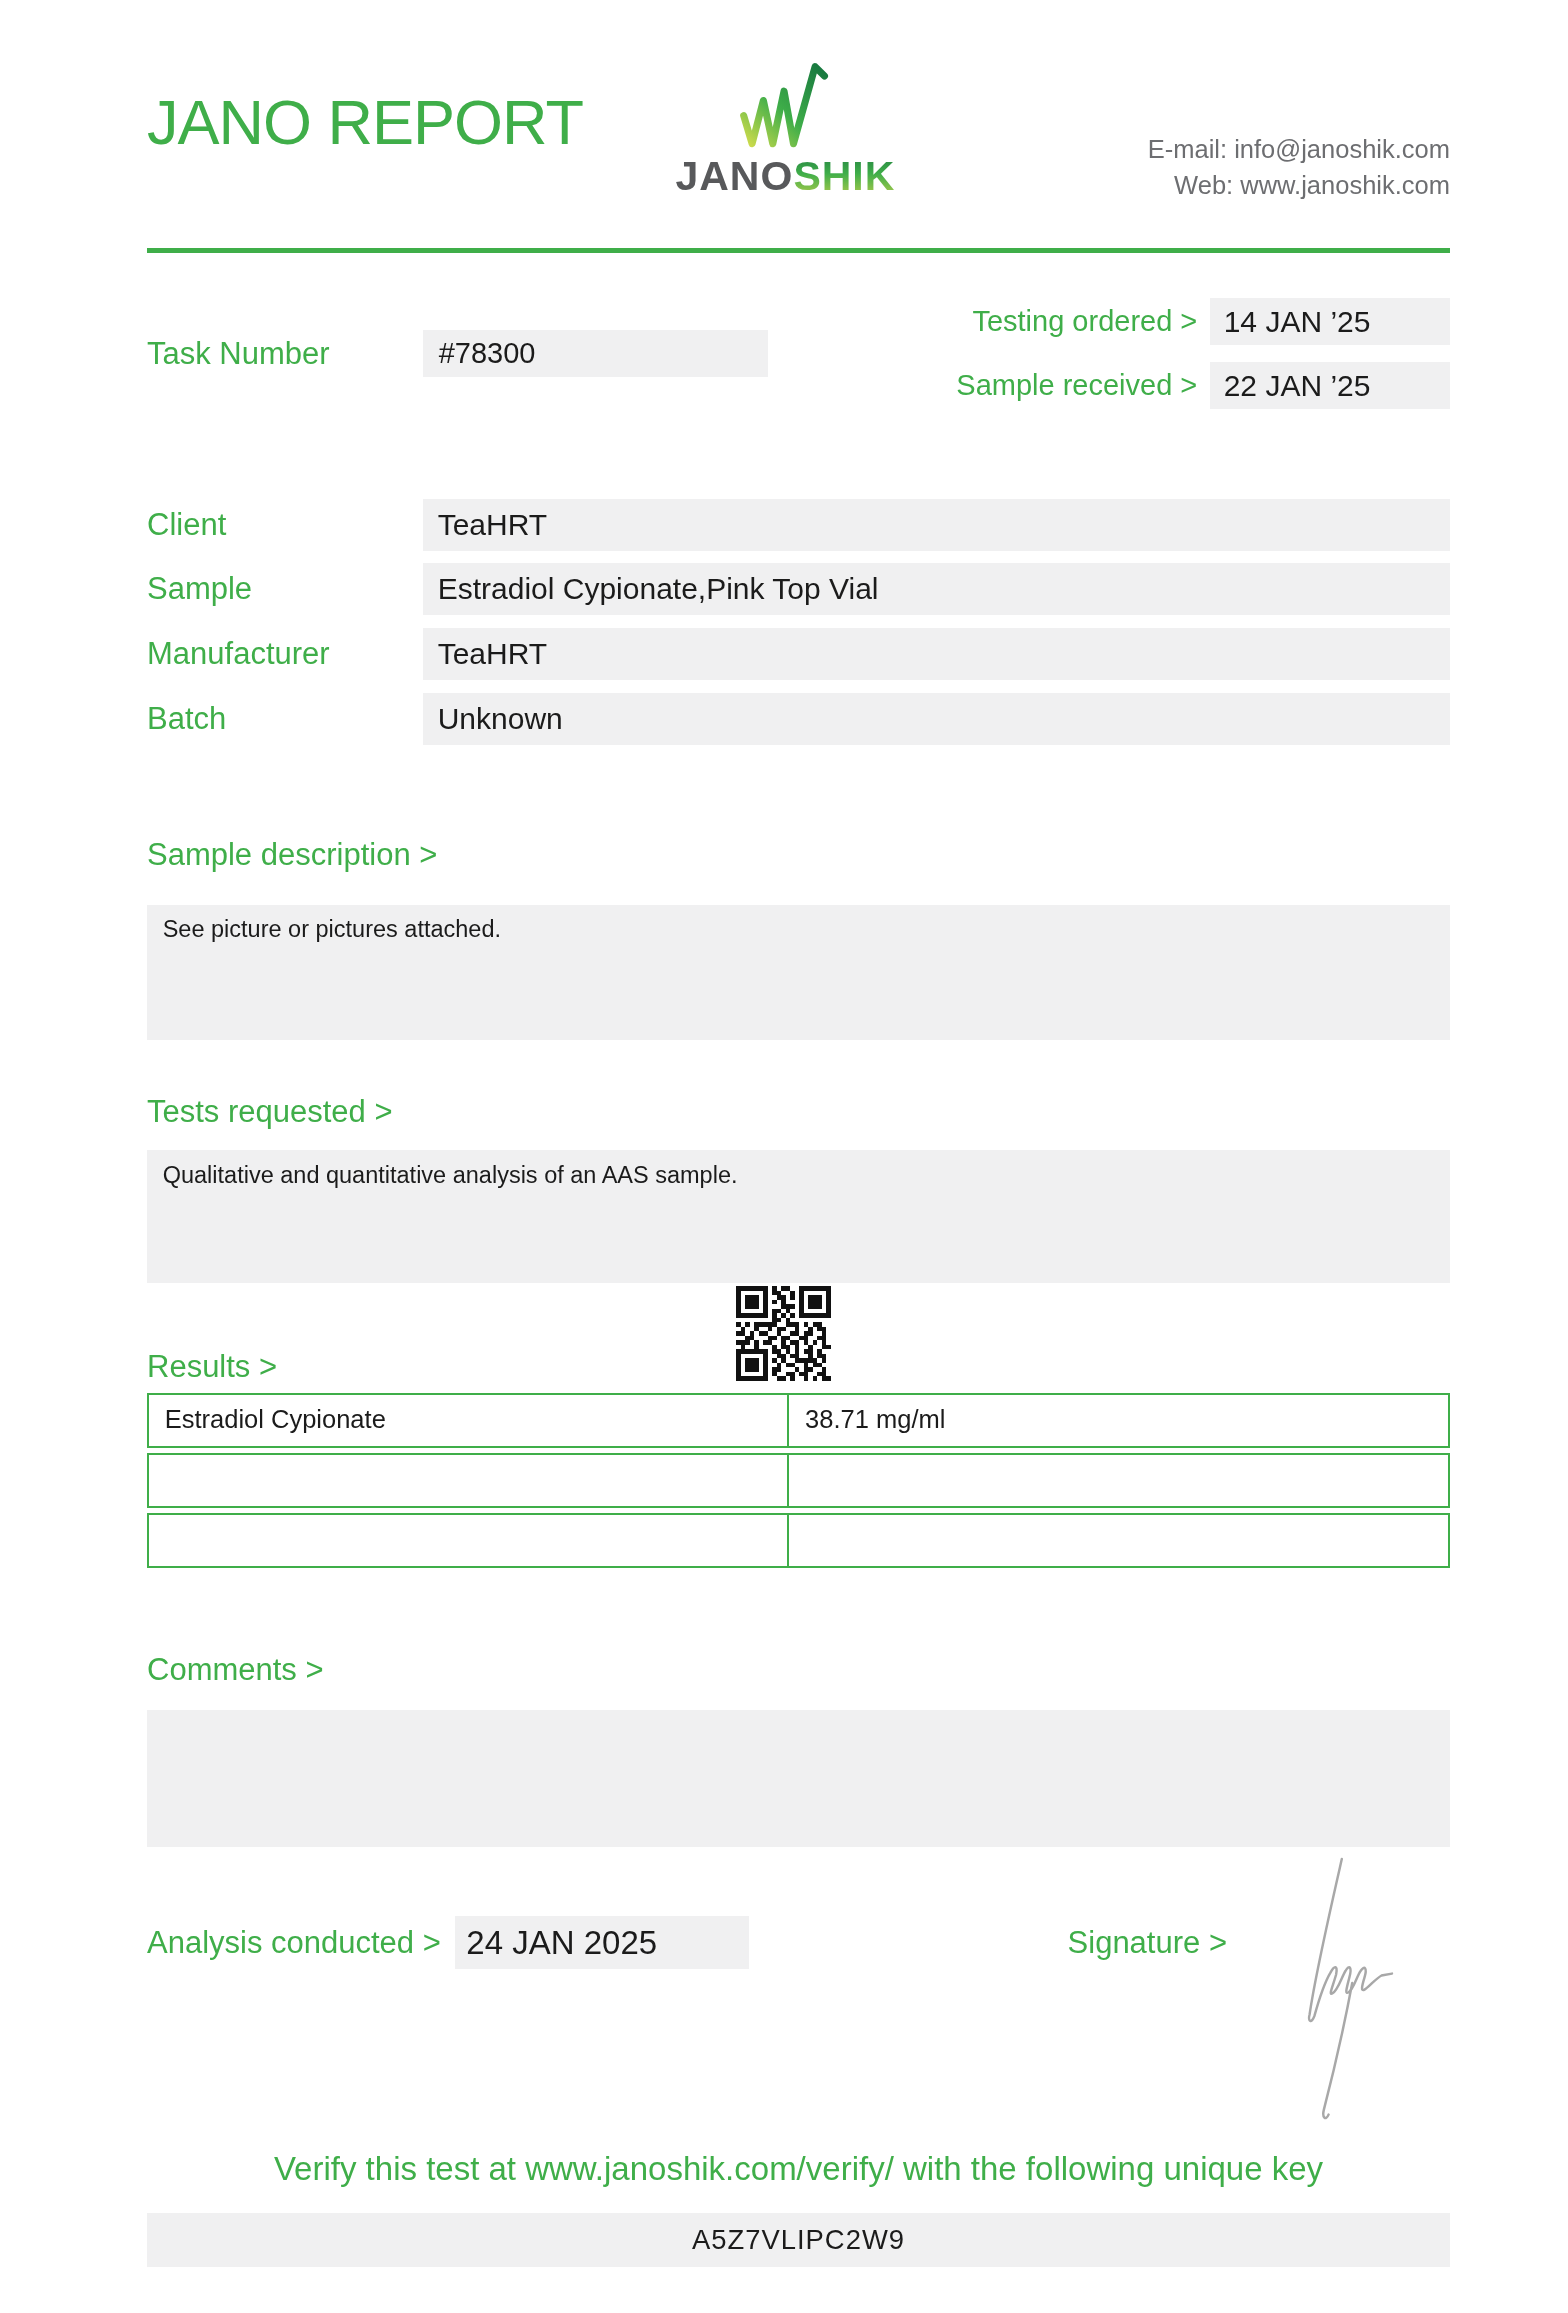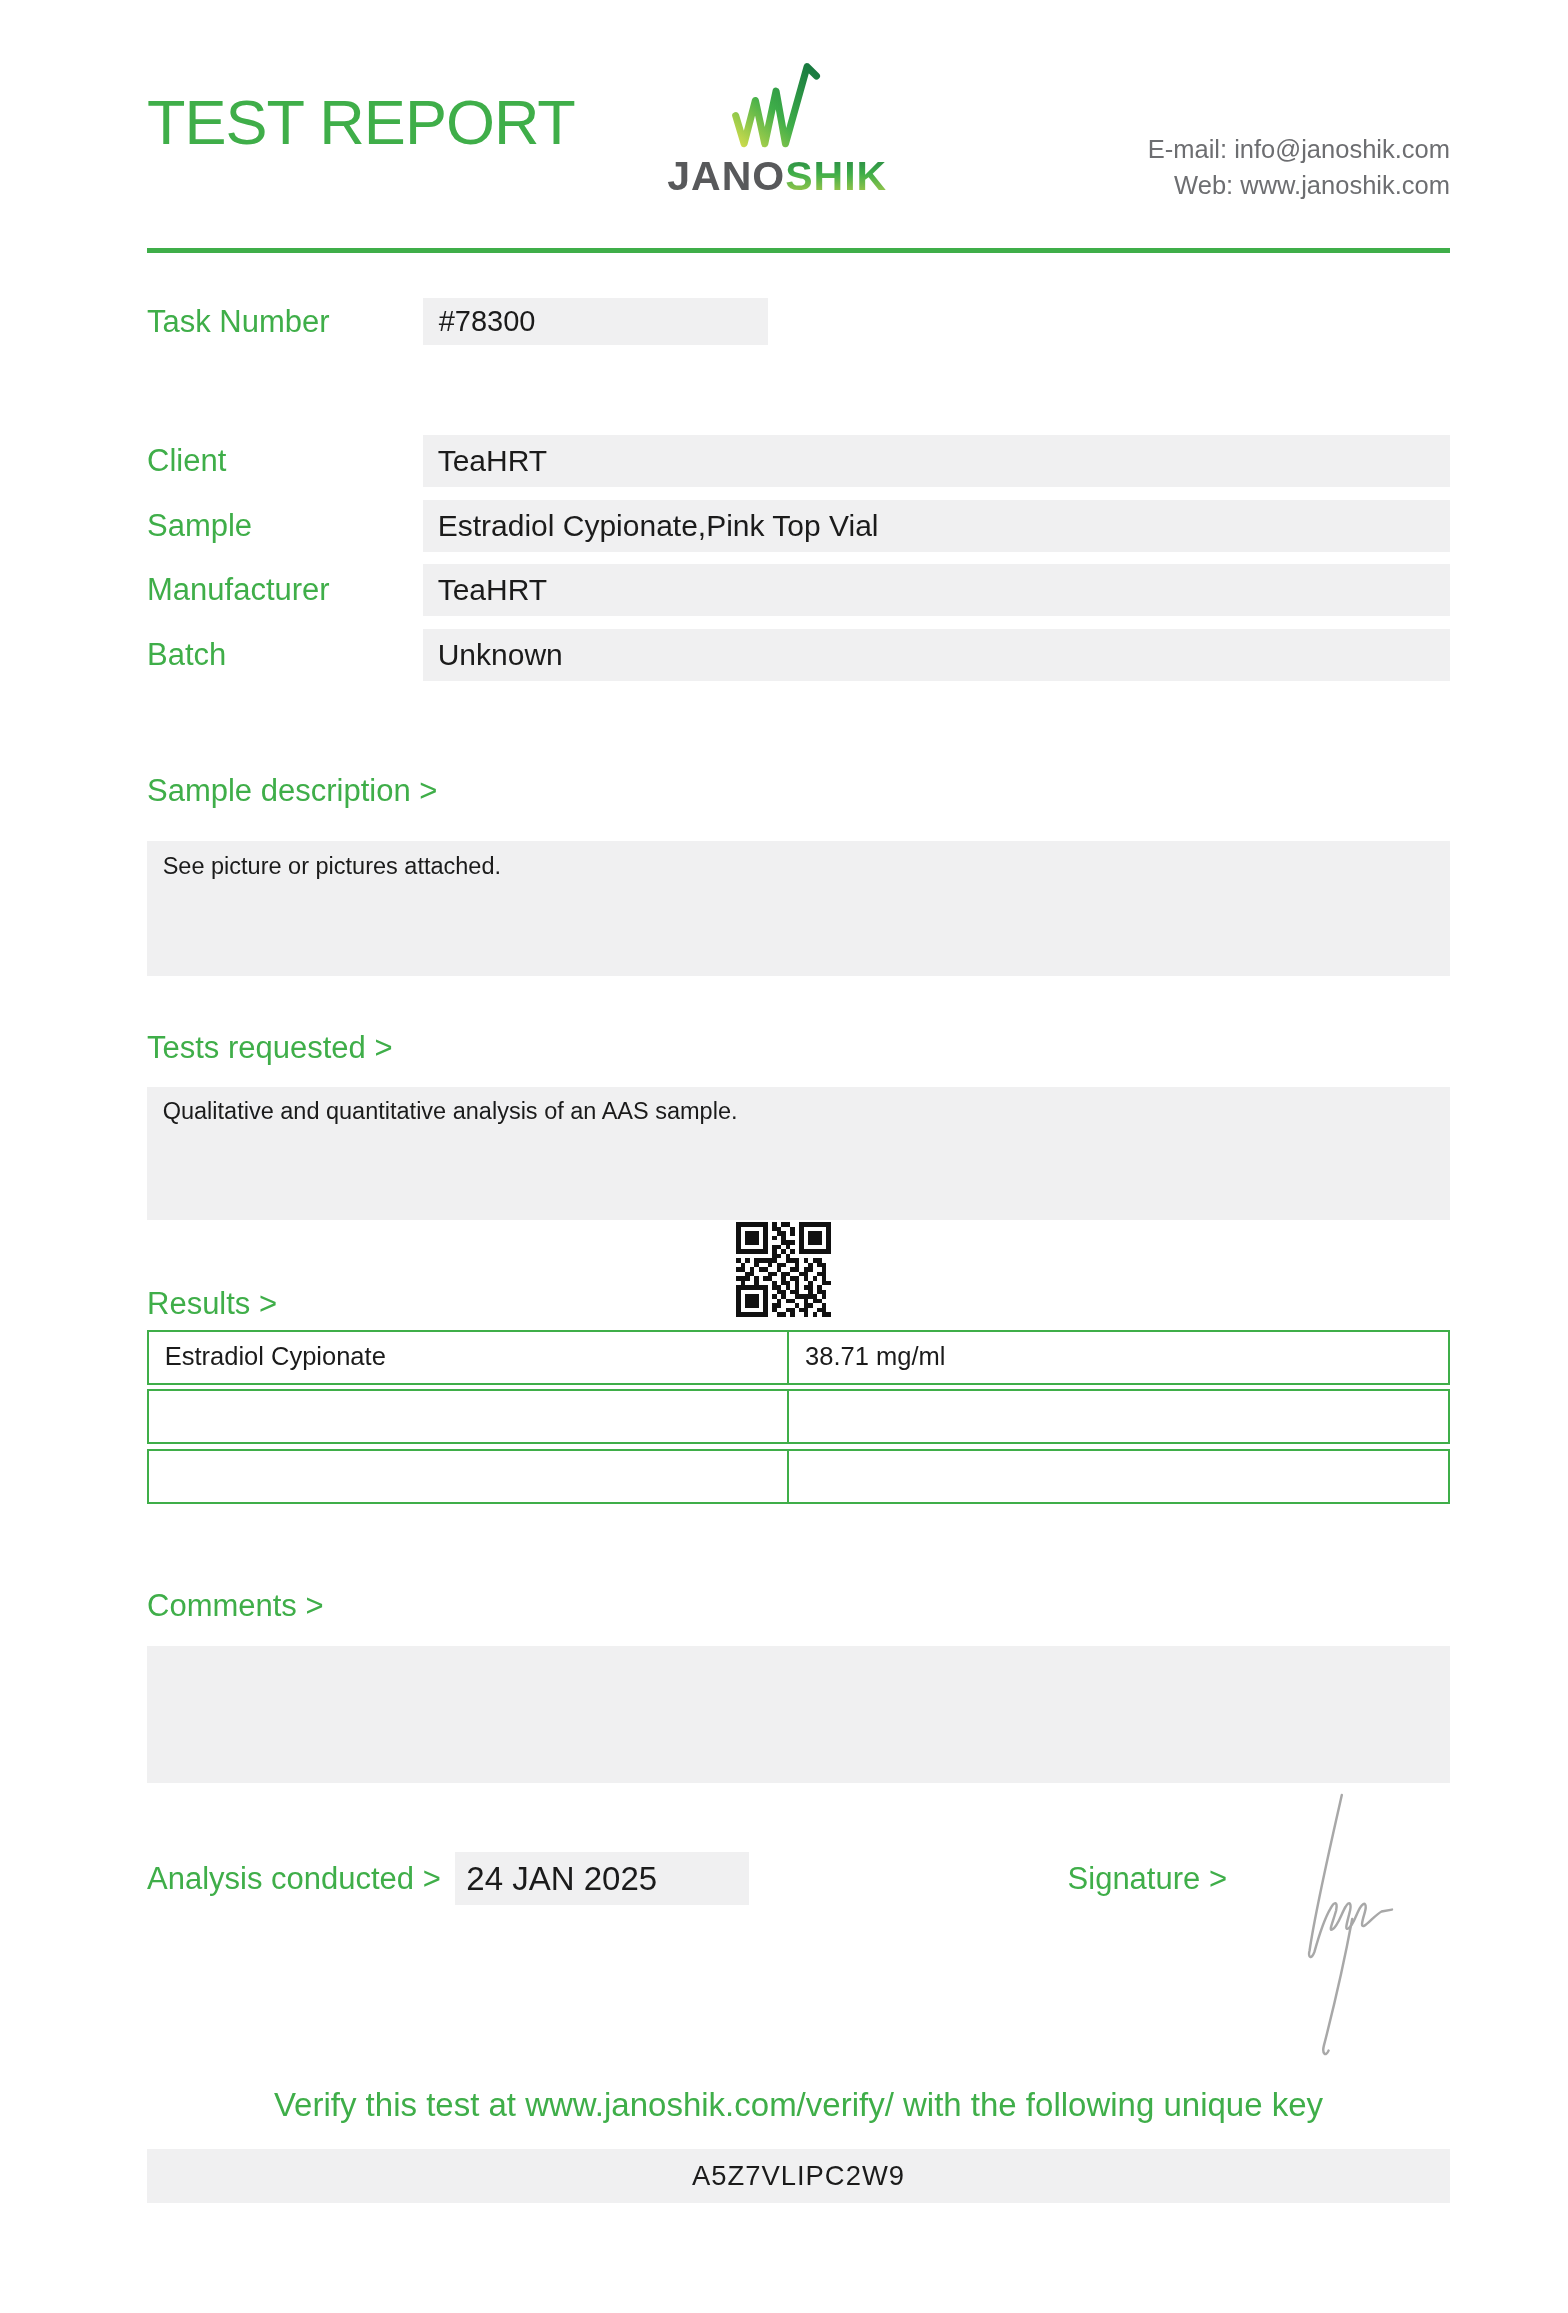--- a/index.html
+++ b/index.html
@@ -86,21 +86,21 @@
 
   .verify{margin-top:181px;color:var(--accent-green);font-size:33px;text-align:center;white-space:nowrap;}
   .key-box{margin-top:25.5px;height:54px;background:var(--box-gray);font-size:27.4px;line-height:54px;text-align:center;letter-spacing:1px;}
 </style>
 </head>
 <body>
 
 <div class="page">
 
   <div class="header">
-    <div class="report-title">TEST REPORT</div>
+    <div class="report-title">JANO REPORT</div>
 
     <div class="logo">
       <div class="logo-icon">
         <svg viewBox="0 0 100 100" fill="none">
           <defs>
             <linearGradient id="lg" x1="0" y1="1" x2="1" y2="0">
               <stop offset="0" stop-color="#d3dd4c"></stop>
               <stop offset="0.45" stop-color="#3fae49"></stop>
               <stop offset="1" stop-color="#16763f"></stop>
             </linearGradient>
@@ -118,20 +118,30 @@
       <div>Web: www.janoshik.com</div>
     </div>
   </div>
 
   <div class="rule"></div>
 
   <div class="meta">
     <div class="meta-left">
       <div class="g-label task-label">Task Number</div>
       <div class="task-box">#78300</div>
+    </div>
+    <div class="meta-right">
+      <div class="row">
+        <div class="g-label">Testing ordered  &gt;</div>
+        <div class="date-box">14 JAN ’25</div>
+      </div>
+      <div class="row">
+        <div class="g-label">Sample received &gt;</div>
+        <div class="date-box">22 JAN ’25</div>
+      </div>
     </div>
   </div>
 
   <div class="fields">
     <div class="field-row">
       <div class="g-label field-label">Client</div>
       <div class="field-value">TeaHRT</div>
     </div>
     <div class="field-row">
       <div class="g-label field-label">Sample</div>

